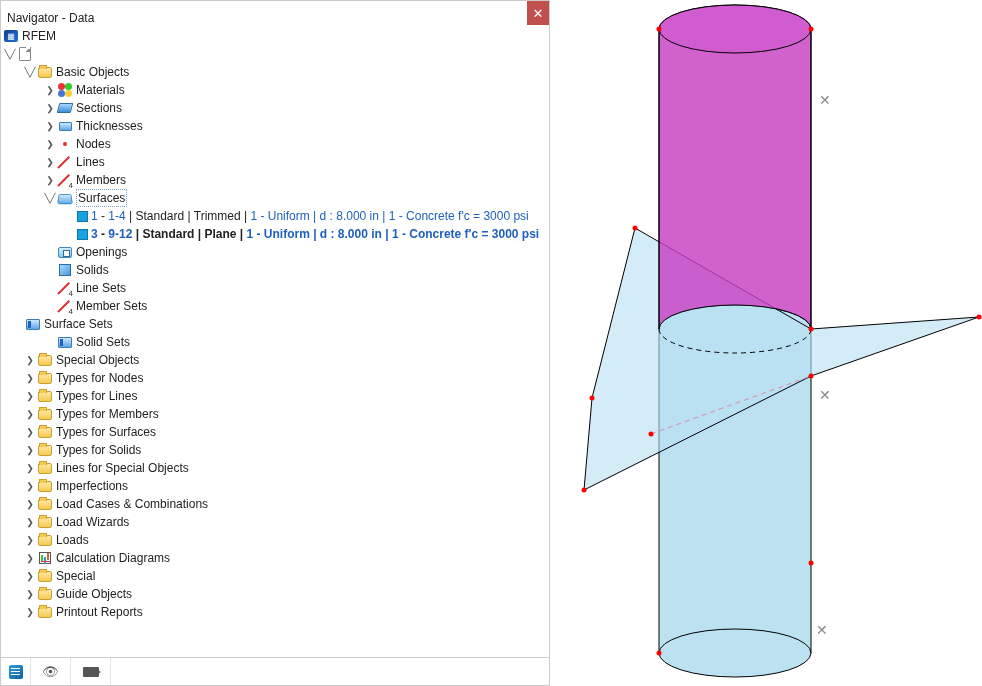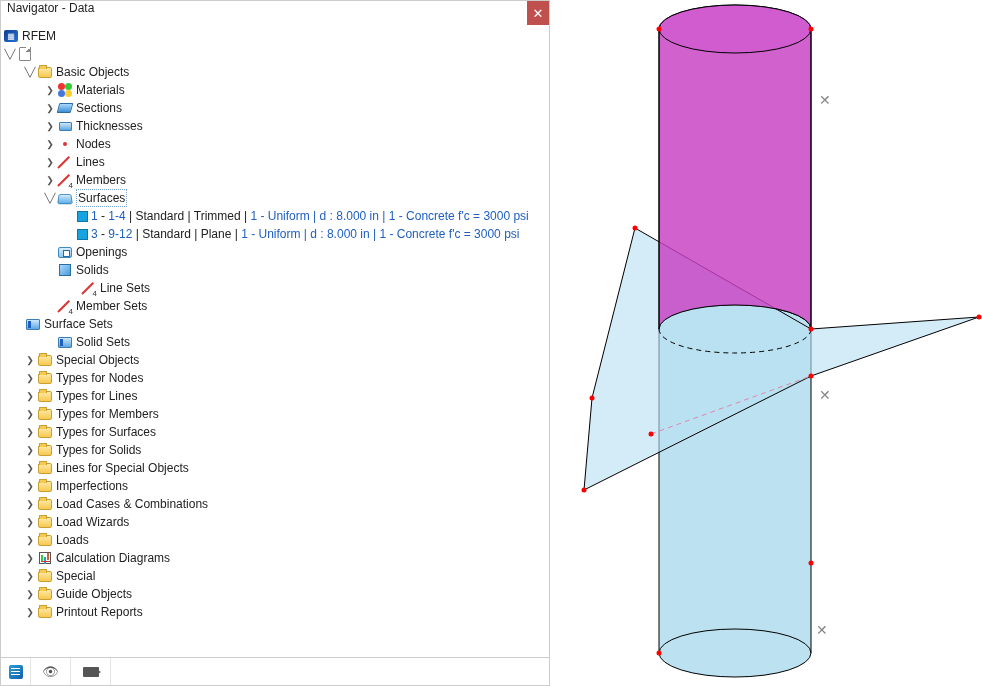--- a/index.html
+++ b/index.html
@@ -1,18 +1,18 @@
 <!DOCTYPE html>
 <html><head>
 <meta charset="utf-8">
 <style>
 * { box-sizing: border-box; margin: 0; padding: 0; font-family: "Segoe UI", Tahoma, sans-serif; }
 body { width: 982px; height: 686px; background: #fff; display: flex; }
 .navpane { width: 550px; height: 686px; display: flex; flex-direction: column; border: 1px solid #ccc; background: #fff; }
-.titlebar { height: 24px; display: flex; align-items: flex-start; padding: 0 0 0 6px; font-size: 12px; color: #222; position: relative; }
+.titlebar { height: 24px; display: flex; align-items: flex-end; padding: 0 0 0 6px; font-size: 12px; color: #222; position: relative; }
 .titlebar .close { width: 22px; height: 24px; background: #c0504d; color: #fff; display: flex; align-items: center; justify-content: center; font-size: 13px; margin-left: auto; }
 .tree { flex: 1; overflow: auto; font-size: 12px; color: #222; padding: 2px 0; user-select: none; }
 .node { display: flex; align-items: center; height: 18px; padding-right: 4px; white-space: nowrap; }
 .node .tw { width: 14px; height: 14px; display: inline-flex; align-items: center; justify-content: center; color: #555; font-size: 9px; cursor: pointer; }
 .node .ic { width: 16px; height: 16px; display: inline-flex; align-items: center; justify-content: center; margin-right: 3px; }
 .node .lbl { line-height: 18px; }
 .node.sel { background: #fff; }
 .node.sel .lbl { outline: 1px dotted #7aa6d6; outline-offset: -1px; padding: 0 2px; }
 .blue { color: #1e5fbf; }
 .swatch { display: inline-block; width: 11px; height: 11px; background: #17a2e0; margin-right: 3px; border: 1px solid #0d78a8; }
@@ -145,41 +145,41 @@
       <span class="lbl">Surfaces</span>
     </div>
 
     <div id="surface-items">
         <div class="node" style="padding-left: 76px;">
           <span class="swatch"></span>
   <span class="lbl">
     <span class="blue">1</span> - <span class="blue">1-4</span> | Standard | Trimmed | <span class="blue">1 - Uniform | d : 8.000 in | 1 - Concrete f'c = 3000 psi</span>
   </span>
         </div>
-        <div class="node" style="padding-left: 76px;">
+        <div class="node" style="padding-left: 76px; font-weight: bold;">
           <span class="swatch"></span>
   <span class="lbl">
     <span class="blue">3</span> - <span class="blue">9-12</span> | Standard | Plane | <span class="blue">1 - Uniform | d : 8.000 in | 1 - Concrete f'c = 3000 psi</span>
   </span>
         </div>
       </div>
 
     <div class="node" style="padding-left:56px">
       <span class="ic">
           <span class="ic-open"></span>
         </span>
       <span class="lbl">Openings</span>
     </div>
     <div class="node" style="padding-left:56px">
       <span class="ic">
           <span class="ic-solid"></span>
         </span>
       <span class="lbl">Solids</span>
     </div>
-    <div class="node" style="padding-left:80px">
+    <div class="node" style="padding-left:56px">
       <span class="ic">
           <span class="ic-mem"></span>
         </span>
       <span class="lbl">Line Sets</span>
     </div>
     <div class="node" style="padding-left:56px">
       <span class="ic">
           <span class="ic-mem"></span>
         </span>
       <span class="lbl">Member Sets</span>

